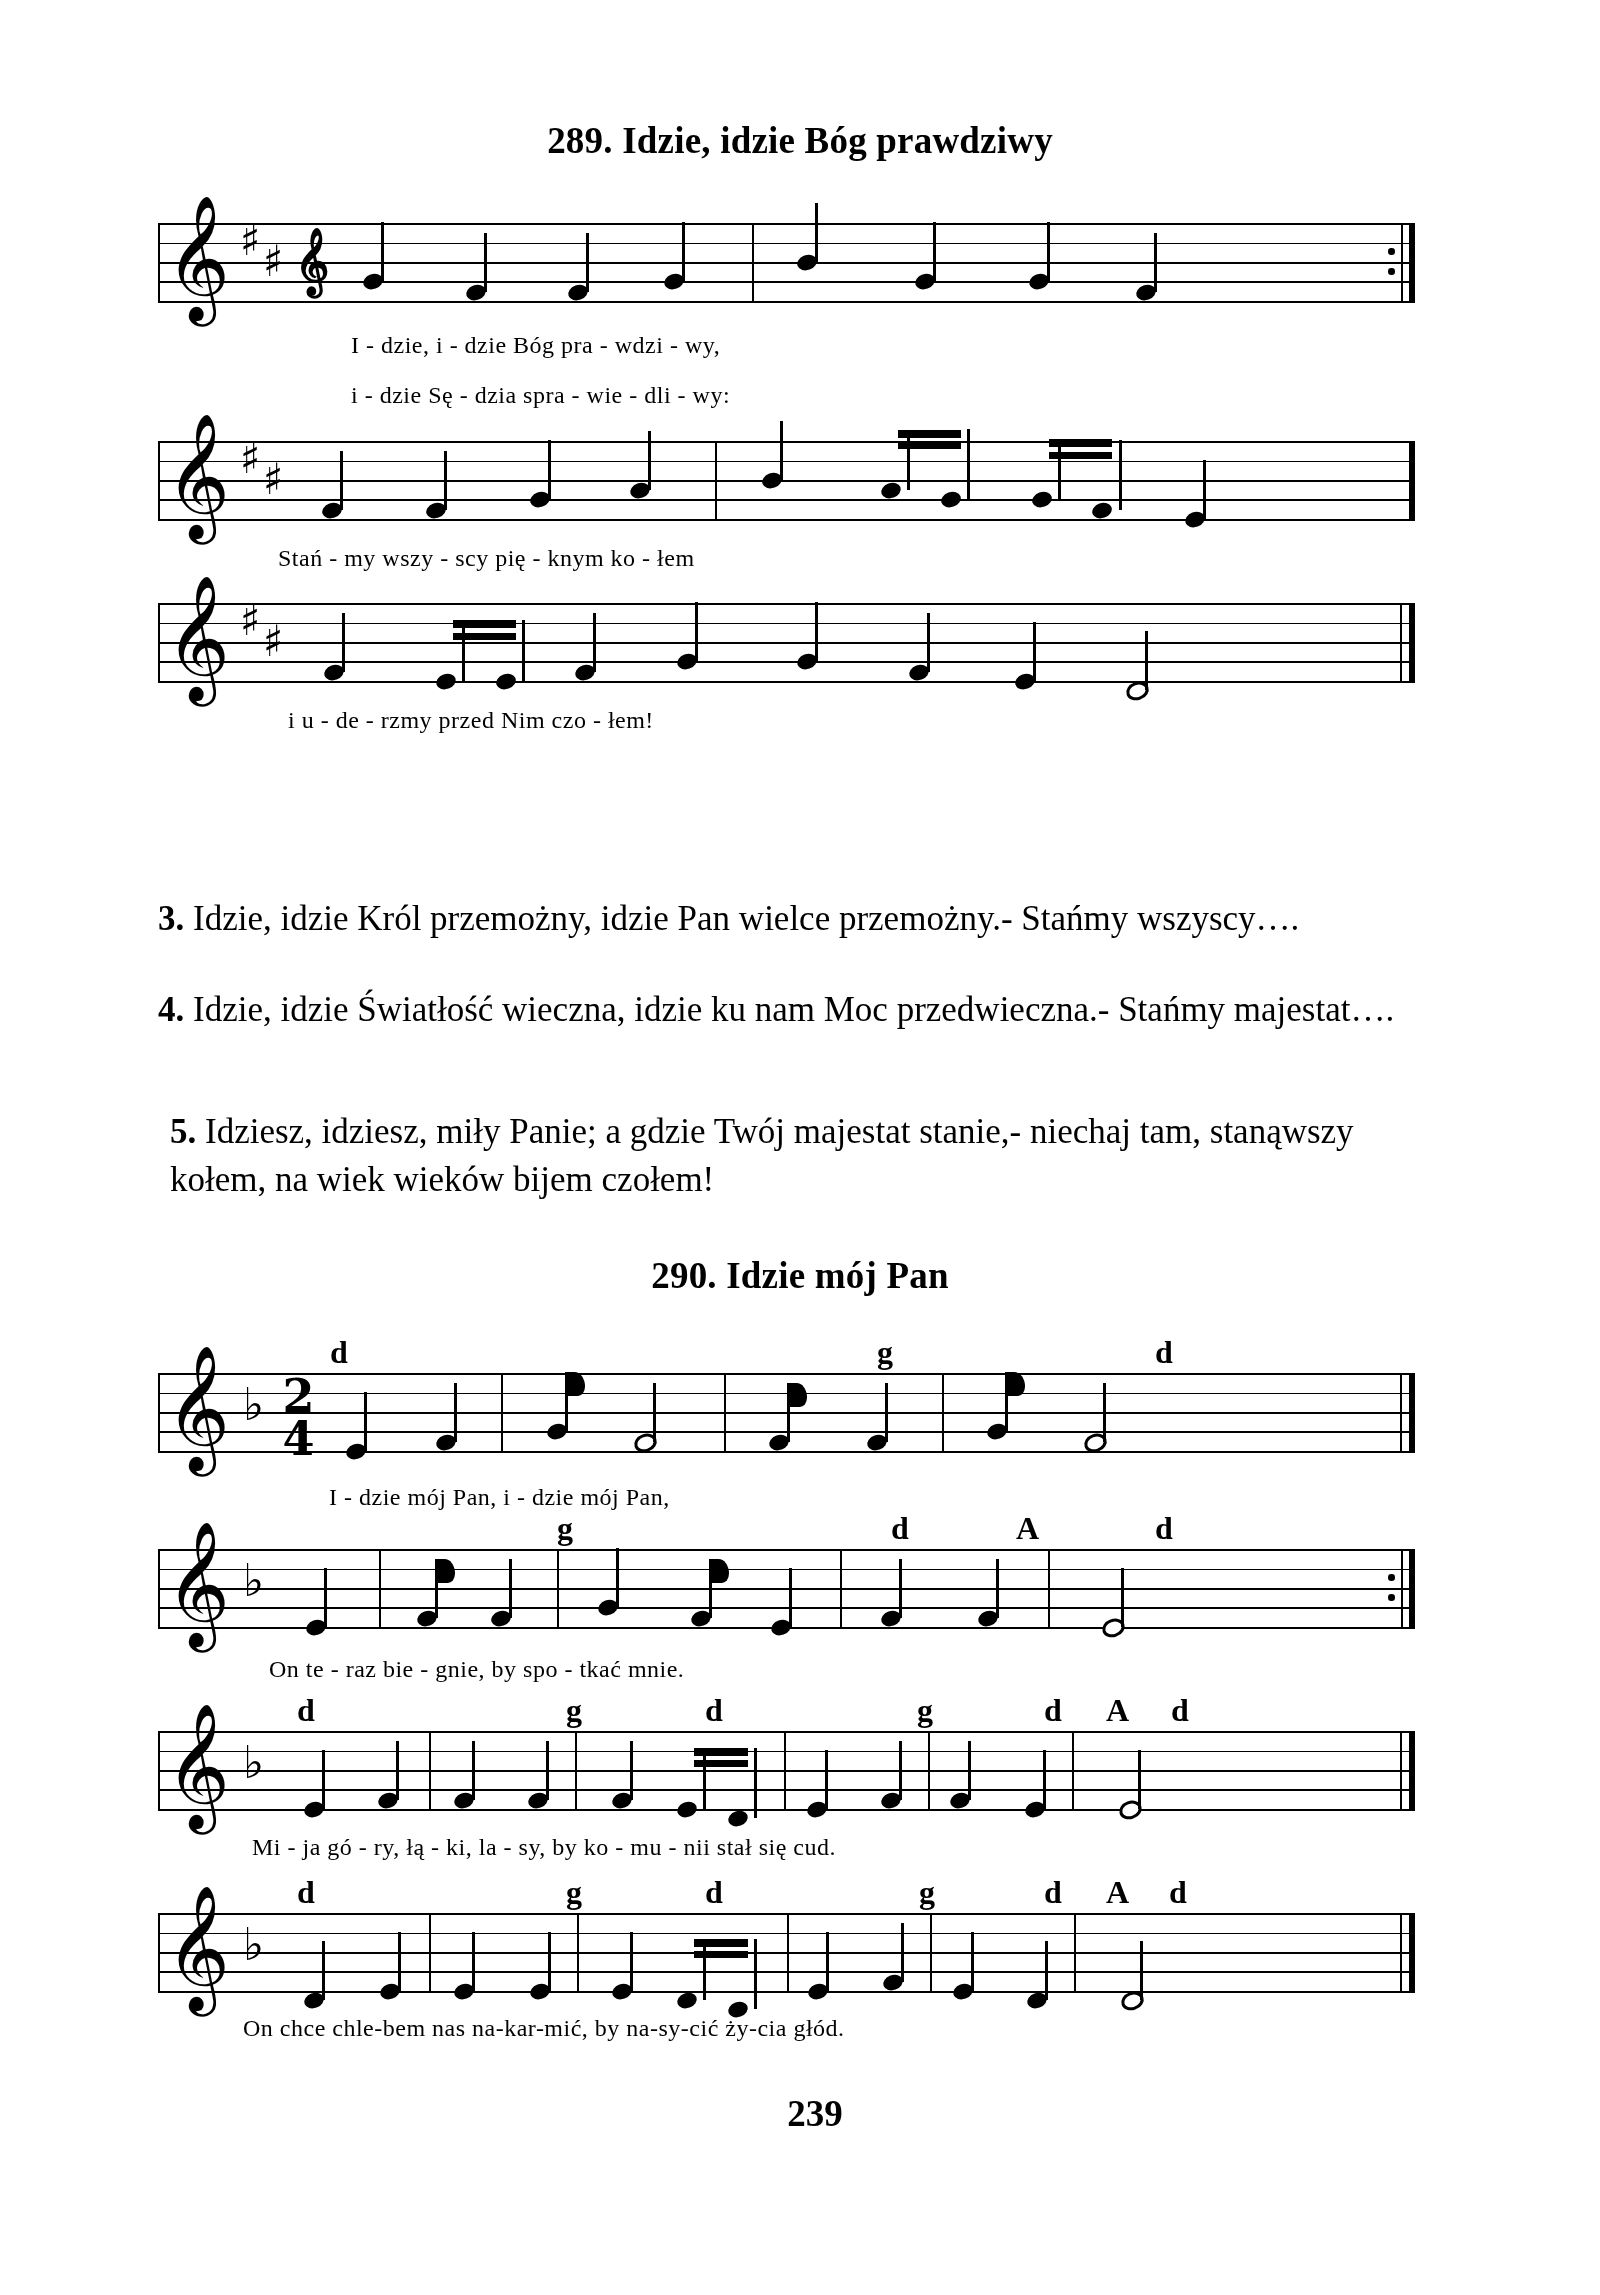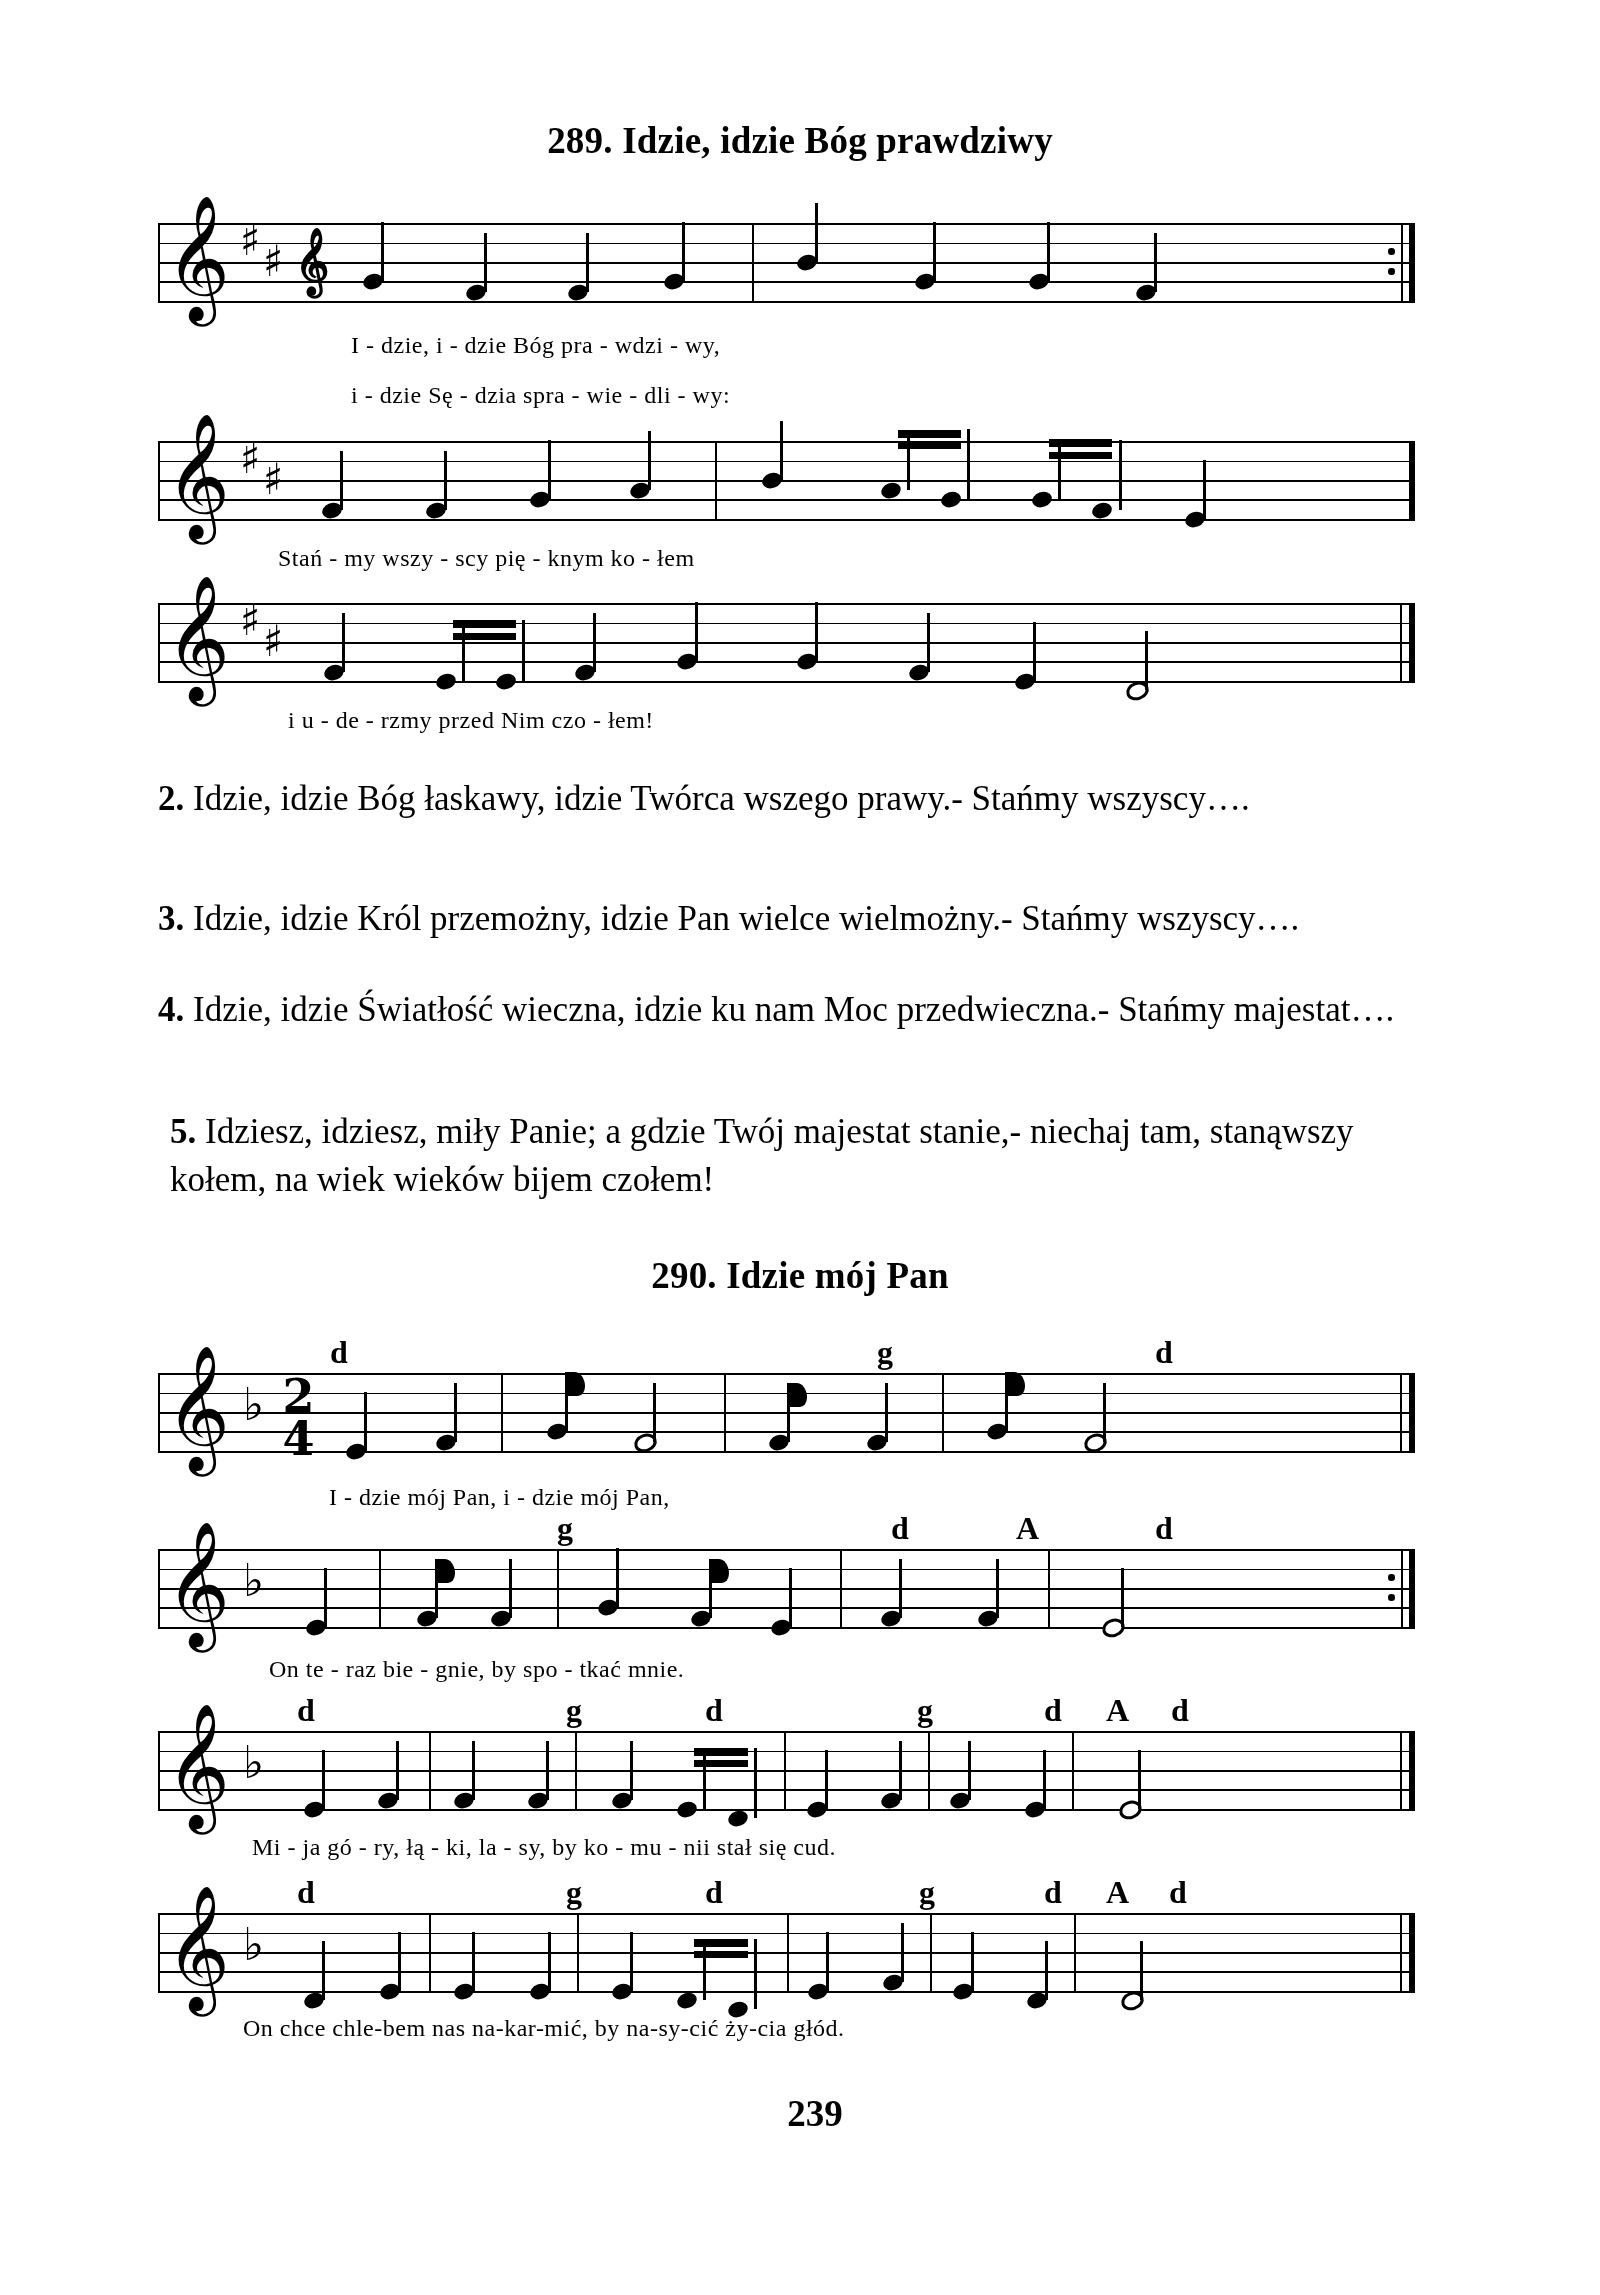--- a/index.html
+++ b/index.html
@@ -380,25 +380,22 @@
           <span class="head hollow"></span>
           <span class="stem up"></span>
         </div>
       <div class="barline thick" style="right:0px;"></div>
       <div class="barline" style="right:13px;"></div>
     </div>
   </div>
 
   <div class="lyric" style="left:288px; top:707px;">i    u  -  de - rzmy    przed Nim   czo - łem!</div>
 
-  <div class="verse" style="top:775px;">
-    <b>2.</b><span> Idzie, idzie Bóg łaskawy, idzie Twórca wszego prawy.- Stańmy wszyscy….</span>
-  </div>
   <div class="verse" style="top:895px;">
-    <b>3.</b><span> Idzie, idzie Król przemożny, idzie Pan wielce wielmożny.- Stańmy wszyscy….</span>
+    <b>3.</b><span> Idzie, idzie Król przemożny, idzie Pan wielce przemożny.- Stańmy wszyscy….</span>
   </div>
   <div class="verse" style="top:986px;">
     <b>4.</b><span> Idzie, idzie Światłość wieczna, idzie ku nam Moc przedwieczna.- Stańmy majestat….</span>
   </div>
   <div class="verse" style="top:1108px;margin-left:12px;">
     <b>5.</b><span> Idziesz, idziesz, miły Panie; a gdzie Twój majestat stanie,- niechaj tam, stanąwszy kołem, na wiek wieków bijem czołem!</span>
   </div>
 
   <div class="song-title" id="title-290">290. Idzie mój Pan</div>
 

